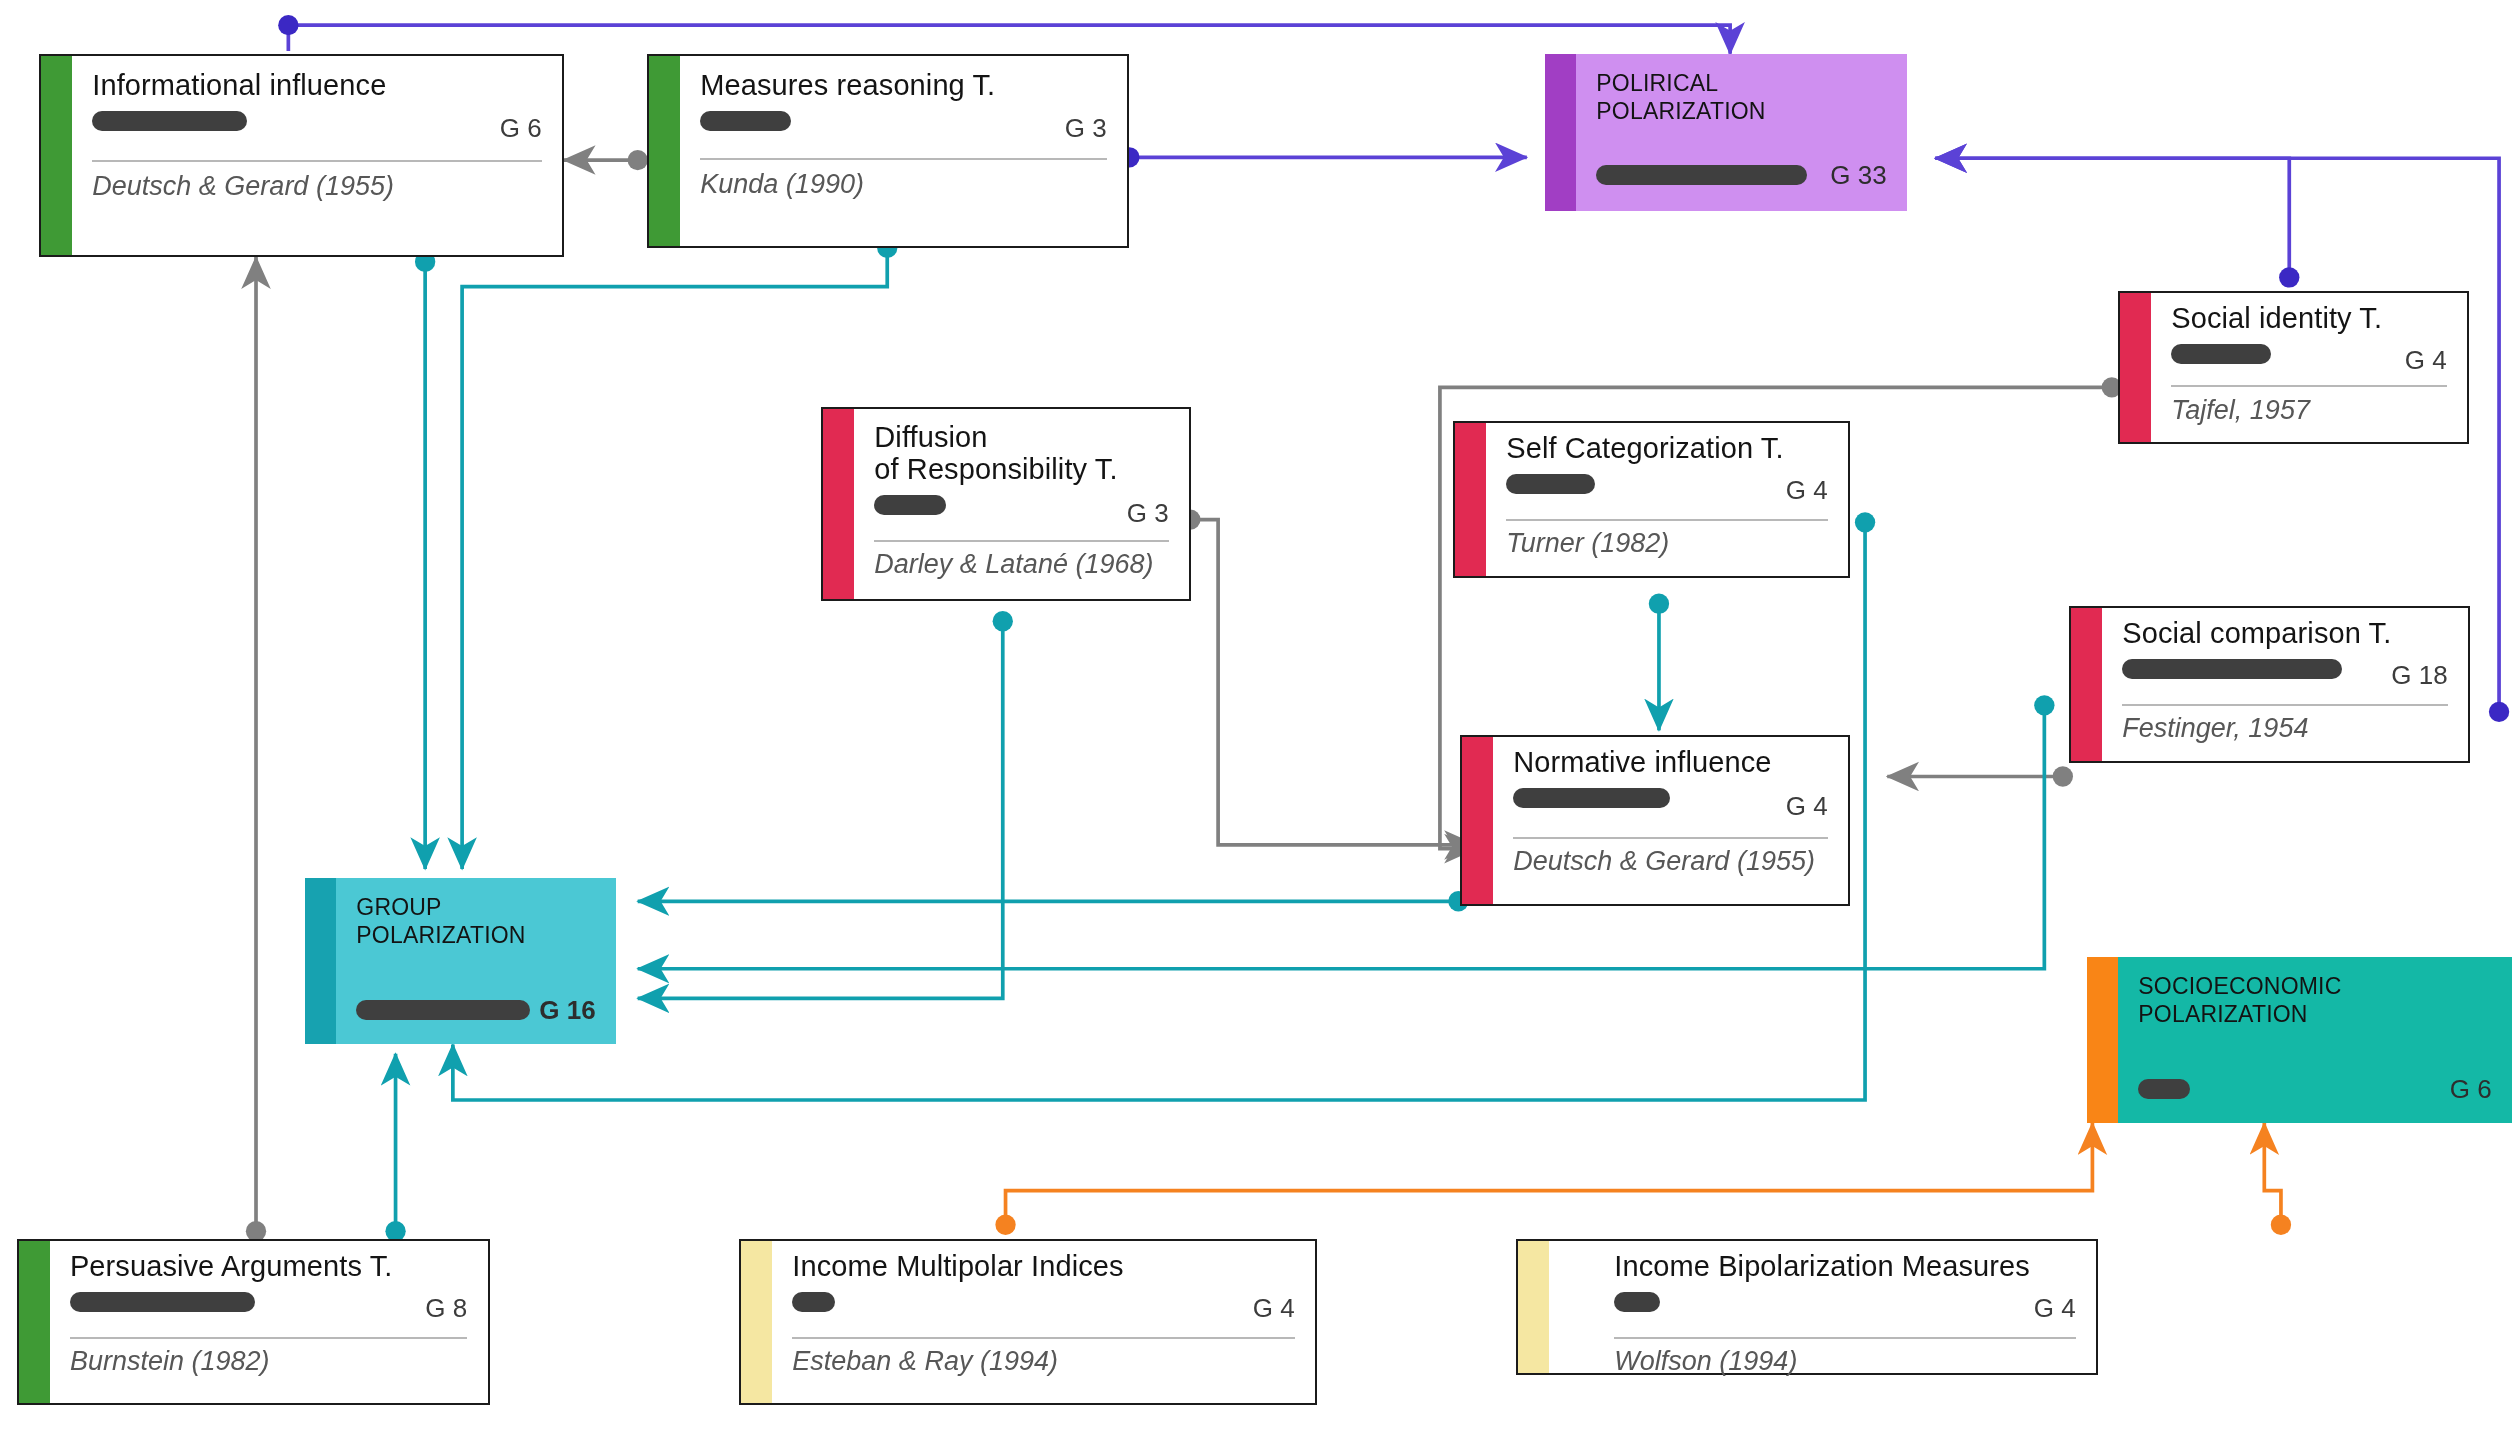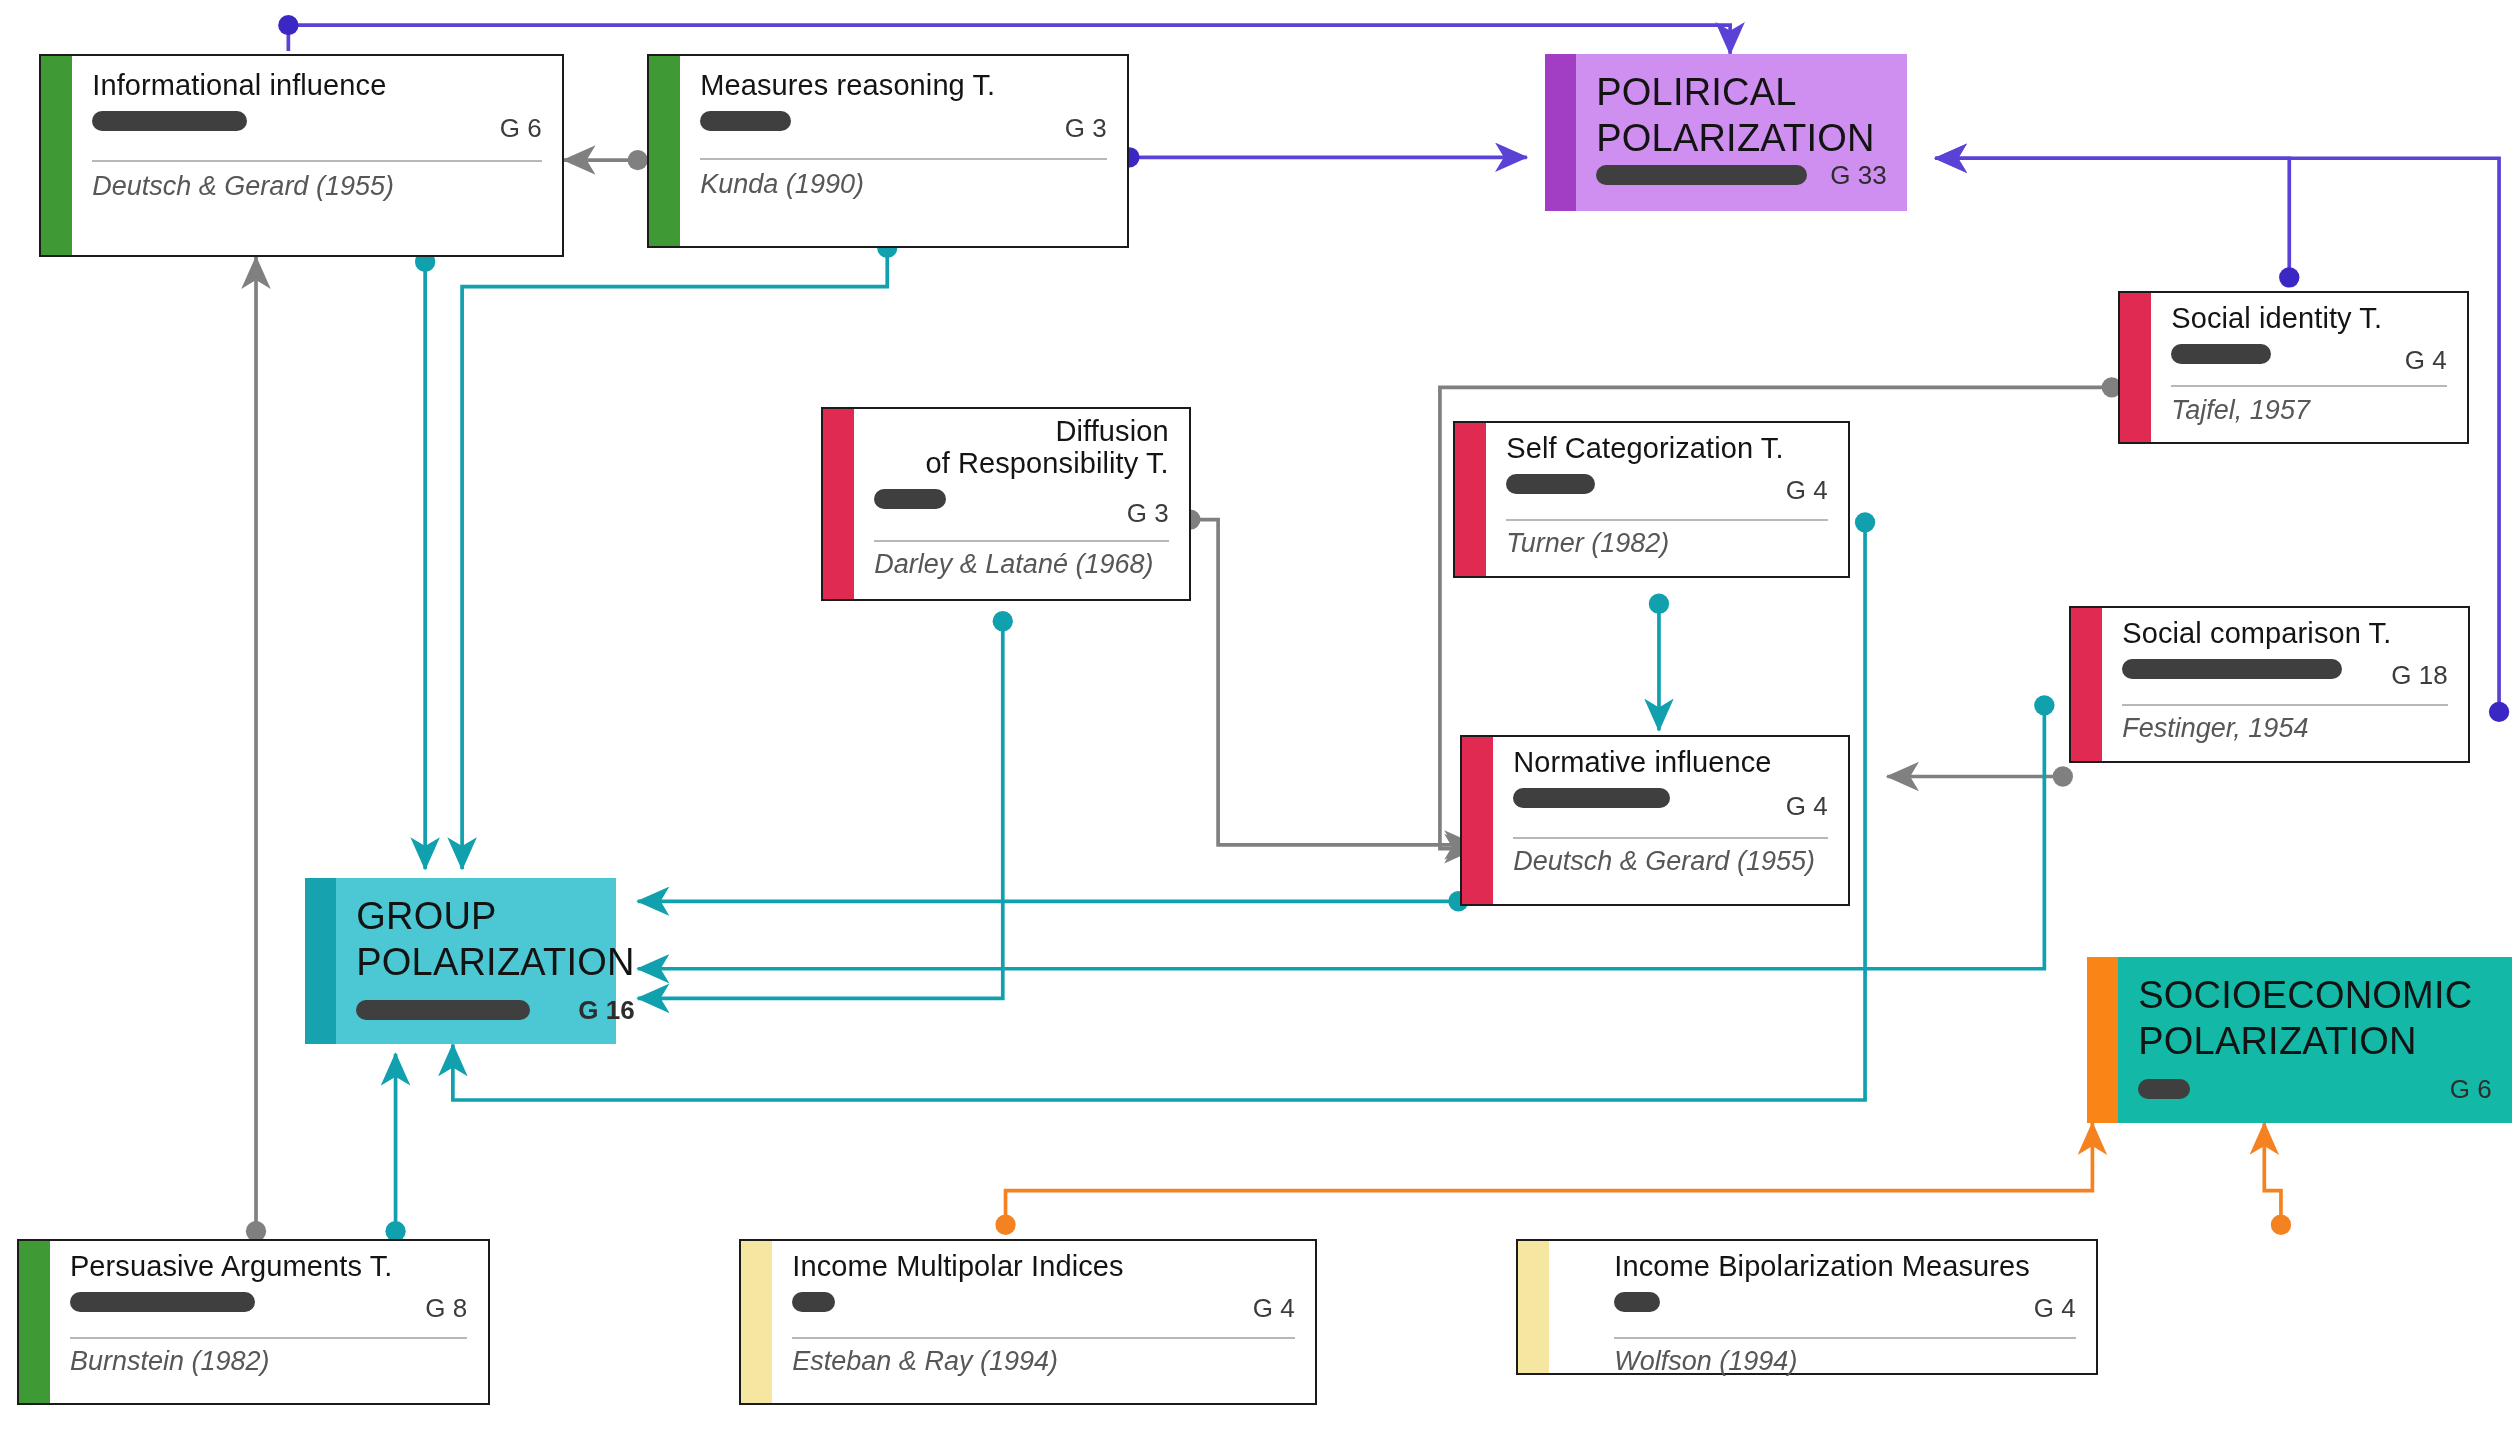--- a/index.html
+++ b/index.html
@@ -15,21 +15,21 @@
   .node .title{font-size:29px;line-height:1.12;color:#141414;font-weight:400;letter-spacing:0.1px;}
   .node .pill{height:20.3px;border-radius:10.2px;background:#3f3f3f;margin-top:9.2px;}
   .node .gcount{position:absolute;right:20.3px;font-size:26px;color:#3c3c3c;}
   .node .rule{position:absolute;left:20.3px;right:20.3px;border-top:2.8px solid #b8b8b8;}
   .node .cite{position:absolute;left:20.3px;font-style:italic;font-size:27px;color:#575757;}
 
   
   .concept{position:absolute;box-sizing:border-box;display:flex;}
   .concept .stripe{width:31px;flex:0 0 31px;}
   .concept .body{flex:1 1 auto;position:relative;padding:15px 20.3px;}
-  .concept .title{font-size:38px;line-height:1.22;color:#131313;letter-spacing:0.2px;}
+  .concept .title{font-size:23px;line-height:1.22;color:#131313;letter-spacing:0.2px;}
   .concept .pill{height:20.3px;border-radius:10.2px;background:#3f3f3f;position:absolute;left:20.3px;}
   .concept .gcount{position:absolute;right:20.3px;font-size:26px;color:#2d2d2d;}
 </style>
 </head>
 <body>
 
 <div id="stage">
 
   <svg class="edges" viewBox="0 0 2718 1575">
     <defs>
@@ -195,21 +195,21 @@
         <span>G</span>
         <span>4</span>
       </div>
       <div class="rule" style="top:92px;"></div>
       <div class="cite" style="top:102px;">Tajfel, 1957</div>
     </div>
   </div>
 
   <div class="node" style="left:821px;top:407px;width:370px;height:194px;">
     <div class="stripe" style="background:#e12a52;"></div>
-    <div class="body" style="padding-top:6px;text-align:right;">
+    <div class="body" style="padding-top:12px;">
       <div class="title">
         <div>Diffusion</div>
         <div>of Responsibility T.</div>
       </div>
       <div class="pill" style="width:72px;"></div>
       <div class="gcount" style="top:89px;">
         <span>G</span>
         <span>3</span>
       </div>
       <div class="rule" style="top:131px;"></div>

